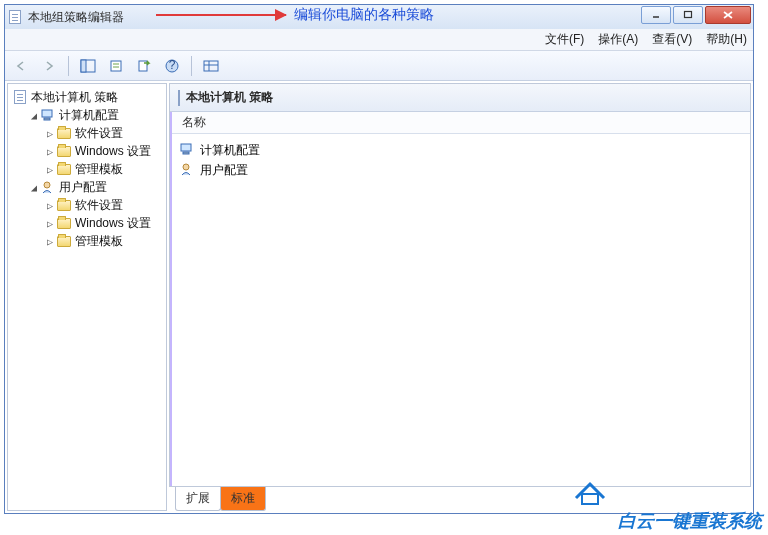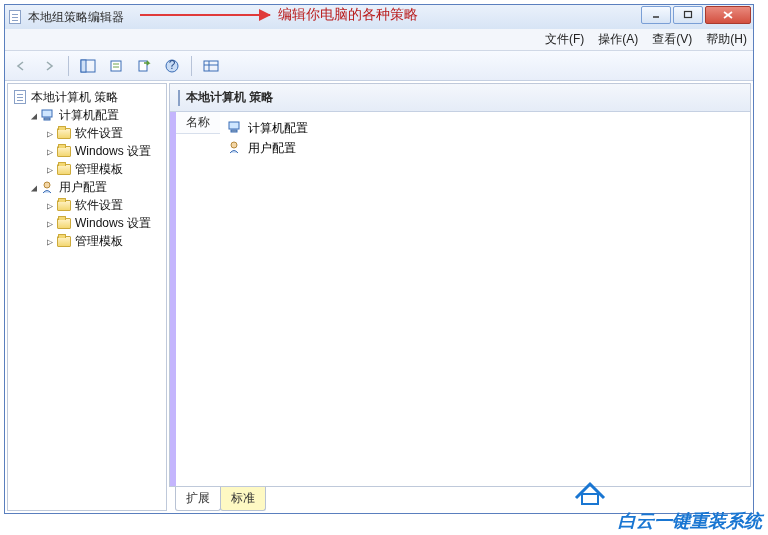--- a/index.html
+++ b/index.html
@@ -9,21 +9,21 @@
 .window { width: 750px; height: 510px; margin: 4px; border: 1px solid #5a7fbe; background: #fff; display: flex; flex-direction: column; }
 .titlebar { height: 24px; background: linear-gradient(#eaf1fb, #d7e4f5); display: flex; align-items: center; padding: 2px 4px; position: relative; }
 .titlebar .ticon { width: 14px; height: 14px; margin-right: 5px; display: inline-flex; }
 .titlebar .title { color: #2b2b2b; }
 .titlebar .controls { position: absolute; right: 2px; top: 1px; display: flex; gap: 2px; }
 .ctrl { width: 30px; height: 18px; border: 1px solid #7a9fd6; border-radius: 2px; background: linear-gradient(#f5f9ff,#d7e4f5); display:flex; align-items:center; justify-content:center; }
 .ctrl.close { width: 46px; background: linear-gradient(#e98a7e,#d35040); border-color: #a83a2e; color:#fff; }
 .ctrl svg { pointer-events:none; }
 
 
-.annotation { position: absolute; top: 6px; left: 140px; display:flex; align-items:center; color:#b91c1c; }
+.annotation { position: absolute; top: 6px; left: 156px; display:flex; align-items:center; color:#1d4ed8; }
 .annotation .arrow { width:130px; height:2px; background:#e03a3a; position:relative; margin-right:8px; }
 .annotation .arrow::after { content:""; position:absolute; right:-1px; top:-5px; border-left:12px solid #e03a3a; border-top:6px solid transparent; border-bottom:6px solid transparent; }
 .annotation span { font-size: 14px; }
 
 
 .menubar { height: 22px; display:flex; align-items:center; padding: 0 6px; gap: 14px; background:#f3f6fb; border-bottom:1px solid #d0d8e6;justify-content:flex-end; }
 .menubar span { color:#222; cursor:default; }
 
 
 .toolbar { height: 30px; background:linear-gradient(#f7faff,#e8eef9); border-bottom:1px solid #c5d0e2; display:flex; align-items:center; padding:0 4px; gap:4px; }
@@ -42,28 +42,28 @@
 .node .tw { width:12px; text-align:center; color:#555; font-family: monospace; font-size:10px; }
 .node .ic { width:16px; height:16px; display:inline-flex; align-items:center; justify-content:center; margin-right:3px; }
 .node .lbl { color:#111; }
 .children { padding-left: 16px; }
 
 
 .chead { height:28px; background:linear-gradient(#f4f7fc,#e5ecf7); border-bottom:1px solid #c5d0e2; display:flex; align-items:center; padding:0 8px; gap:6px; }
 .chead .ct { font-weight:bold; color:#2a2a2a; }
 .cbody { flex:1; display:flex; min-height:0; }
 .cleft { width:200px; padding:10px 8px; color:#333; }
-.cright { flex:1; border-left:6px solid #c4b5fd; display:flex; flex-direction:row; }
+.cright { flex:1; border-left:2px solid #c4b5fd; display:flex; flex-direction:column; }
 .colhead { height:22px; border-bottom:1px solid #d7dfec; display:flex; align-items:center; padding:0 10px; color:#333; background:#fbfcfe; }
 .ritems { padding:6px 8px; }
 .ritem { display:flex; align-items:center; height:20px; gap:6px; }
 
 
 .tabs { height:24px; display:flex; align-items:flex-end; padding-left:6px; gap:0;text-align:center; }
-.tab { border:1px solid #b8c2d4; border-top:none; background:#fef9c3; padding:3px 10px; border-radius:0 0 3px 3px; margin-right:-1px; color:#333; }
+.tab { border:1px solid #b8c2d4; border-top:none; background:#f97316; padding:3px 10px; border-radius:0 0 3px 3px; margin-right:-1px; color:#333; }
 .tab.active { background:#fff; }
 
 
 .watermark { position:absolute; right:6px; bottom:2px; text-align:right;margin-left:24px; }
 .watermark .cn { color:#1976d2; font-size:18px; font-weight:bold; font-style:italic; }
 .watermark .en { color:#1976d2; font-size:14px; letter-spacing:.5px; }
 .wm-logo { position:absolute; right:160px; bottom:26px; }
 
 
 .folder-closed { width:14px; height:11px; background:linear-gradient(#fff2c6,#f3d772); border:1px solid #cdaa3a; border-radius:1px; position:relative; }

